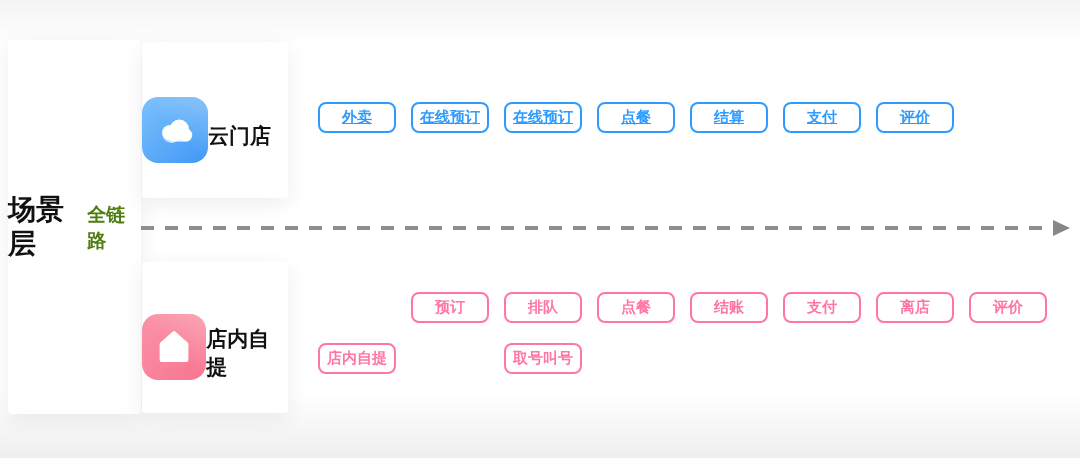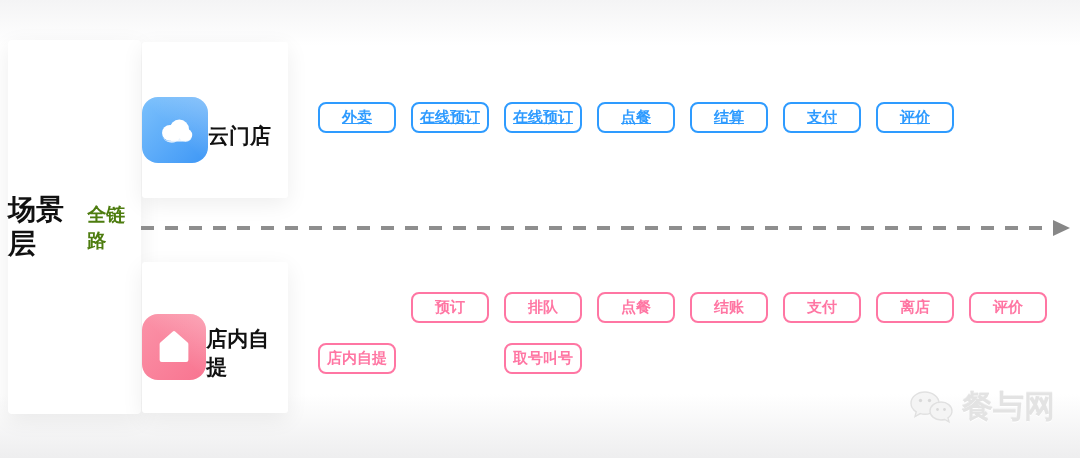--- a/index.html
+++ b/index.html
@@ -119,29 +119,14 @@
   <div class="chip pink row-pink1 c2">排队</div>
   <div class="chip pink row-pink1 c3">点餐</div>
   <div class="chip pink row-pink1 c4">结账</div>
   <div class="chip pink row-pink1 c5">支付</div>
   <div class="chip pink row-pink1 c6">离店</div>
   <div class="chip pink row-pink1 c7">评价</div>
 
   <div class="chip pink row-pink2 c0">店内自提</div>
   <div class="chip pink row-pink2 c2">取号叫号</div>
 
-  <div class="watermark">
-    <svg class="wm-icon" width="48" height="40" viewBox="0 0 48 40">
-      <g fill="#f4f4f4" stroke="#dedede" stroke-width="1.4">
-        <path d="M17 5 C9.3 5 3 10 3 16.2 c0 3.5 2 6.6 5.2 8.6 L7 29.5 l5.3-2.9 c1.5 .4 3 .6 4.7 .6 c7.7 0 14-5 14-11 S24.7 5 17 5 Z"></path>
-        <path d="M33 15 c-6 0-11 4-11 9 c0 5 5 9 11 9 c1.3 0 2.6-.2 3.7-.5 l4.3 2.3 l-1-4 c2.4-1.6 4-4.1 4-6.8 c0-5-5-9-11-9 Z"></path>
-      </g>
-      <g fill="#d6d6d6">
-        <circle cx="12.5" cy="13.5" r="1.7"></circle>
-        <circle cx="21.5" cy="13.5" r="1.7"></circle>
-        <circle cx="29.5" cy="22.5" r="1.4"></circle>
-        <circle cx="36.5" cy="22.5" r="1.4"></circle>
-      </g>
-    </svg>
-    <span>餐与网</span>
-  </div>
 
 </div>
 
 </body></html>

